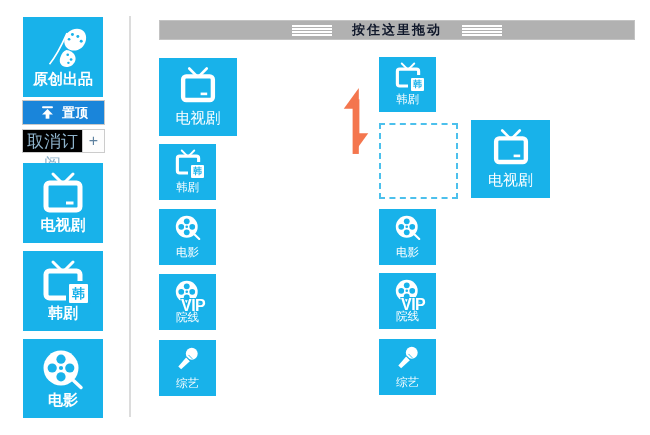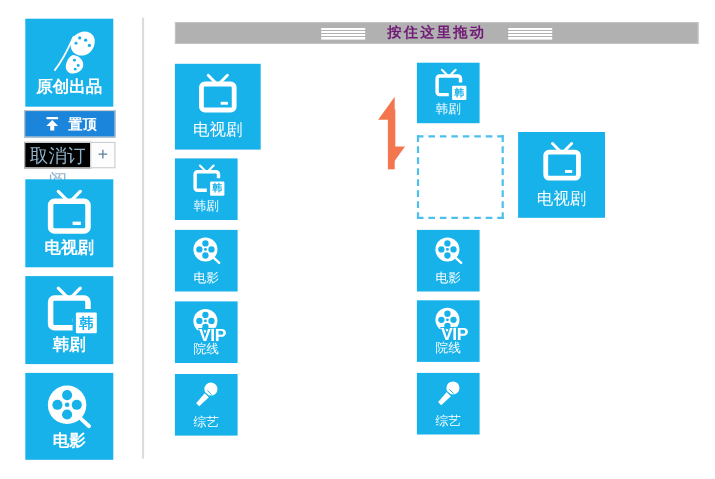--- a/index.html
+++ b/index.html
@@ -37,21 +37,21 @@
     gap:6px;color:#fff;font-size:13px;font-weight:bold;padding:0;cursor:pointer;}
   .unsub-btn{position:absolute;left:22px;top:129px;width:61px;height:24px;background:#000000;
     border:1px solid #cccccc;box-sizing:border-box;color:#8fb3cb;font-size:17px;padding:0;cursor:pointer;}
   .add-btn{position:absolute;left:82px;top:129px;width:23px;height:24px;background:#fdfdfd;
     border:1px solid #cccccc;box-sizing:border-box;color:#5e82a0;font-size:16px;padding:0;cursor:pointer;}
   
   .divider{position:absolute;left:129px;top:16px;width:2px;height:401px;background:#dcdcdc;}
   
   .dragbar{position:absolute;left:159px;top:20px;width:476px;height:20px;background:#b1b1b1;
     border:1px solid #c3c3c3;box-sizing:border-box;display:flex;align-items:center;justify-content:center;
-    gap:20px;color:#701a75;font-size:13px;font-weight:bold;letter-spacing:2px;cursor:grab;}
+    gap:20px;color:#0f172a;font-size:13px;font-weight:bold;letter-spacing:2px;cursor:grab;}
   .burger{width:40px;height:11px;background:repeating-linear-gradient(to bottom,#fff 0 2px,rgba(0,0,0,0) 2px 3px);}
   
   .drop-slot{position:absolute;left:379px;top:123px;width:75px;height:72px;background:#fff;
     border:2px dashed #4cc0ec;}
   
   .swap{position:absolute;left:340px;top:86px;width:32px;height:70px;}
   svg{display:block;}
 </style>
 </head>
 <body>

